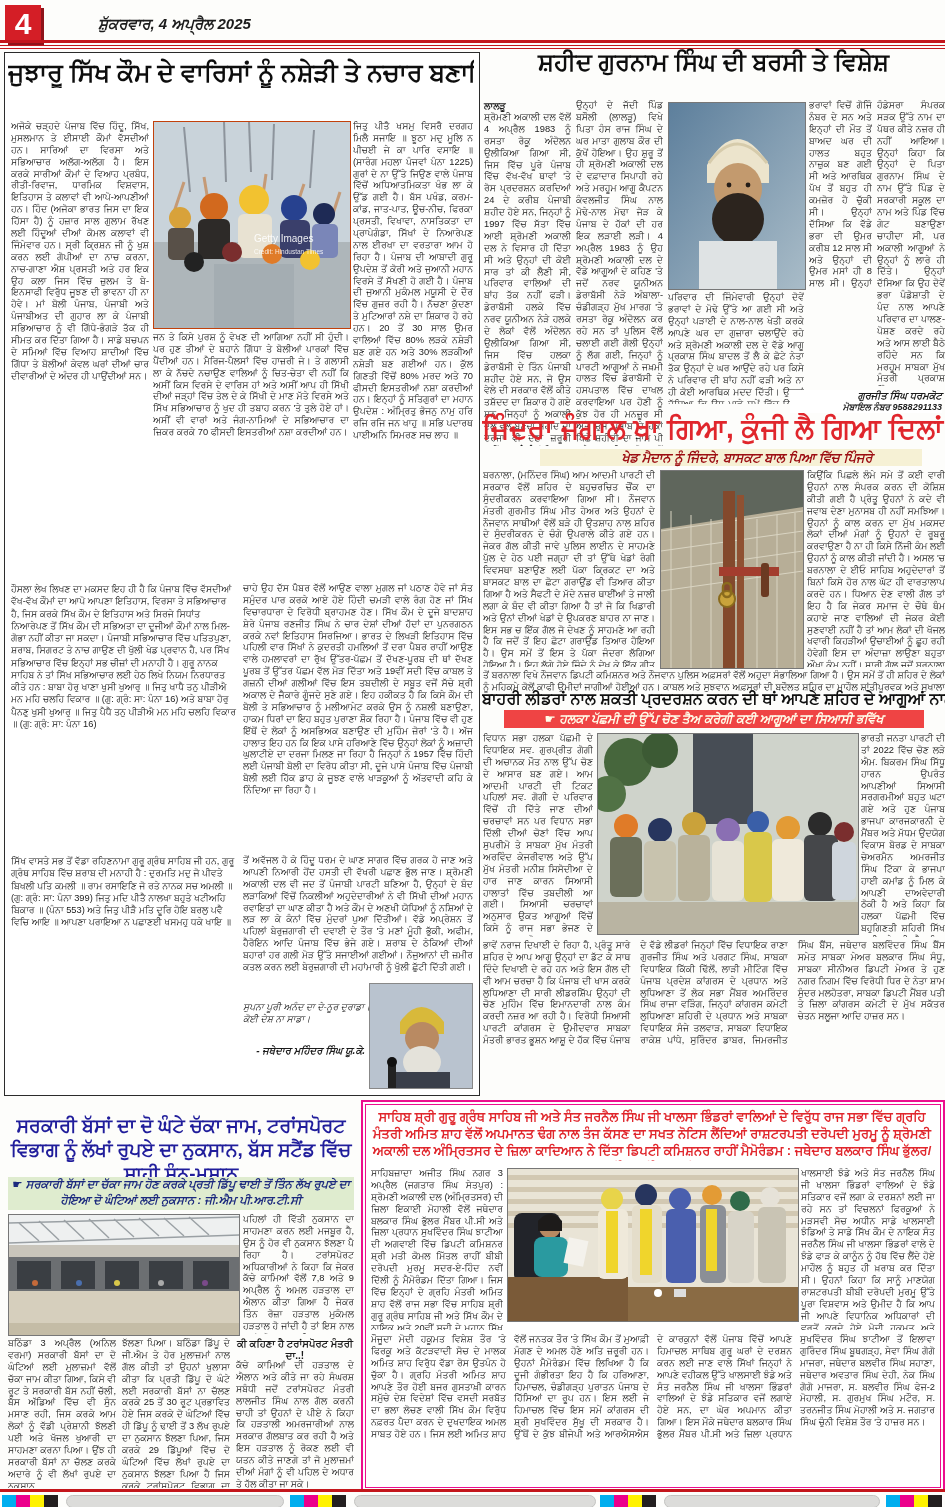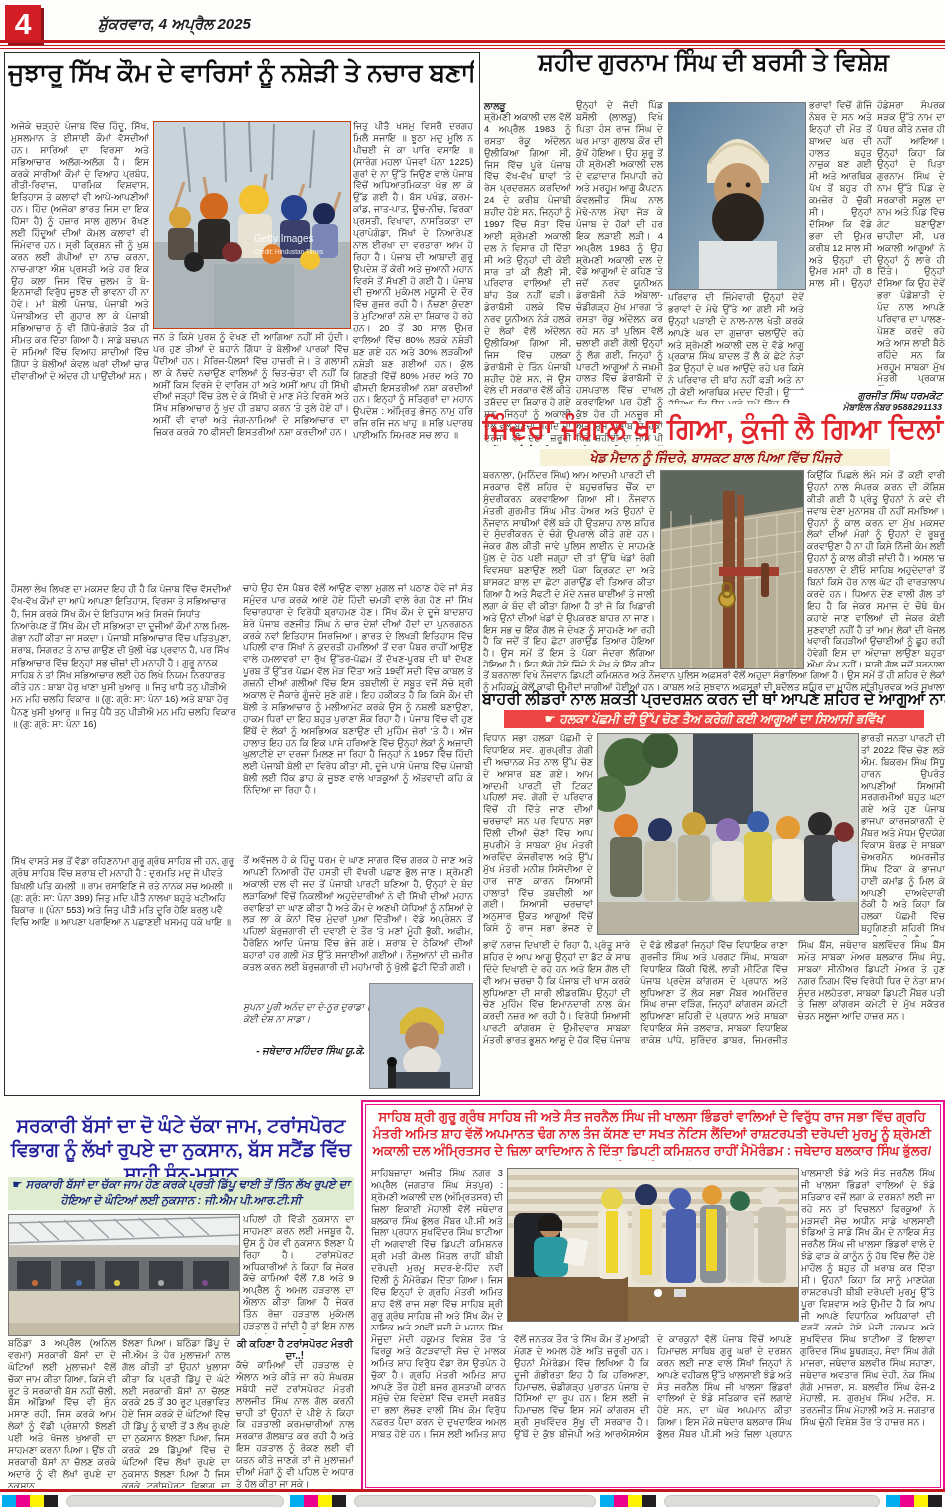--- a/index.html
+++ b/index.html
@@ -132,21 +132,21 @@
     </svg>
   </div>
   <div class="abs body-txt" style="left:668px;top:292px;width:136px;height:112px;">ਪਰਿਵਾਰ ਦੀ ਜਿੰਮੇਵਾਰੀ ਉਨ੍ਹਾਂ ਦੋਵੇਂ ਭਰਾਵਾਂ ਦੇ ਮੋਢੇ ਉੱਤੇ ਆ ਗਈ ਸੀ ਅਤੇ ਉਨ੍ਹਾਂ ਪੜਾਈ ਦੇ ਨਾਲ-ਨਾਲ ਖੇਤੀ ਕਰਕੇ ਆਪਣੇ ਘਰ ਦਾ ਗੁਜ਼ਾਰਾ ਚਲਾਉਂਦੇ ਰਹੇ ਅਤੇ ਸ਼੍ਰੋਮਣੀ ਅਕਾਲੀ ਦਲ ਦੇ ਵੱਡੇ ਆਗੂ ਪ੍ਰਕਾਸ਼ ਸਿੰਘ ਬਾਦਲ ਤੋਂ ਲੈ ਕੇ ਛੋਟੇ ਨੇਤਾ ਤੱਕ ਉਨ੍ਹਾਂ ਦੇ ਘਰ ਆਉਂਦੇ ਰਹੇ ਪਰ ਕਿਸੇ ਨੇ ਪਰਿਵਾਰ ਦੀ ਬਾਂਹ ਨਹੀਂ ਫੜੀ ਅਤੇ ਨਾ ਹੀ ਕੋਈ ਆਰਥਿਕ ਮਦਦ ਦਿੱਤੀ। ਉਨ੍ਹਾਂ ਦੱਸਿਆ ਕਿ ਉਸ ਮਾੜੇ ਸਮੇਂ ਵਿੱਚ ਉਨ੍ਹਾਂ ਦੀ ਮਾਤਾ ਦੇ ਪੇਕਿਆਂ ਨੇ ਉਨ੍ਹਾਂ ਦੀ ਮਦਦ ਕੀਤੀ ਸੀ, ਜਿਨ੍ਹਾਂ ਦੀ ਦੇਣ ਮੈਂ ਕਦੇ ਵੀ ਨਹੀਂ ਦੇ ਸਕਦੀ। ਉਨ੍ਹਾਂ ਦੱਸਿਆ ਕੁੱਝ ਸਮੇਂ ਬਾਅਦ ਮਰਹੂਮ ਆਗੂ ਕੈਪਟਨ ਕੰਵਲਜੀਤ ਸਿੰਘ ਨੇ ਤਾਂ ਗੁਰਨਾਮ ਸਿੰਘ ਦੇ ਨਾਮ 'ਤੇ ਲਾਲੜੂ-ਹੰਡੇਸਰਾ ਰੋਡ ਦਾ ਨਾਮ ਅਤੇ ਇਕ ਸਰਕਾਰੀ ਡਿਸਪੈਂਸਰੀ ਦਾ ਨੀਂਹ ਪੱਥਰ ਰੱਖਿਆ ਗਿਆ ਸੀ, ਪਰ ਸਰਕਾਰੀ ਡਿਸਪੈਂਸਰੀ ਦੇ ਜਨਮ 1942 ਵਿਖੇ ਗੇਟ ਉੱਤੇ ਤਾਂ ਨਾਮ ਮੌਜੂਦ ਹੈ, ਪਰ ਲਾਲੜੂ-</div>
 
   <div class="abs body-txt" style="left:809px;top:100px;width:63px;height:188px;">ਭਰਾਵਾਂ ਵਿਚੋਂ ਗੋਜਿੰ ਨੰਬਰ ਦੇ ਸਨ ਅਤੇ ਇਨ੍ਹਾਂ ਦੀ ਮੌਤ ਤੋਂ ਬਾਅਦ ਘਰ ਦੀ ਹਾਲਤ ਬਹੁਤ ਨਾਜ਼ੁਕ ਬਣ ਗਈ ਸੀ ਅਤੇ ਆਰਥਿਕ ਪੱਖ ਤੋਂ ਬਹੁਤ ਹੀ ਕਮਜ਼ੋਰ ਹੋ ਚੁੱਕੀ ਸੀ। ਉਨ੍ਹਾਂ ਦੱਸਿਆ ਕਿ ਵੱਡੇ ਭਰਾ ਦੀ ਉਮਰ ਕਰੀਬ 12 ਸਾਲ ਸੀ ਅਤੇ ਉਨ੍ਹਾਂ ਦੀ ਉਮਰ ਮਸਾਂ ਹੀ 8 ਸਾਲ ਸੀ। ਉਨ੍ਹਾਂ ਦੱਸਿਆ ਕਿ ਉਨ੍ਹਾਂ ਦੇ ਪੂਰੇ</div>
   <div class="abs body-txt" style="left:877px;top:100px;width:68px;height:286px;">ਹੰਡੇਸਰਾ ਸੰਪਰਕ ਸੜਕ ਉੱਤੇ ਨਾਮ ਦਾ ਪੱਥਰ ਕੀਤੇ ਨਜ਼ਰ ਹੀ ਨਹੀਂ ਆਇਆ। ਉਨ੍ਹਾਂ ਕਿਹਾ ਕਿ ਉਨ੍ਹਾਂ ਦੇ ਪਿਤਾ ਗੁਰਨਾਮ ਸਿੰਘ ਦੇ ਨਾਮ ਉੱਤੇ ਪਿੰਡ ਦੇ ਸਰਕਾਰੀ ਸਕੂਲ ਦਾ ਨਾਮ ਅਤੇ ਪਿੰਡ ਵਿੱਚ ਗੇਟ ਬਣਾਉਣਾ ਚਾਹੀਦਾ ਸੀ, ਪਰ ਅਕਾਲੀ ਆਗੂਆਂ ਨੇ ਉਨ੍ਹਾਂ ਨੂੰ ਲਾਰੇ ਹੀ ਦਿੱਤੇ। ਉਨ੍ਹਾਂ ਦੱਸਿਆ ਕਿ ਉਹ ਦੋਵੇਂ ਭਰਾ ਪੰਡੋਸ਼ਾਤੀ ਦੇ ਪੰਦ ਨਾਲ ਆਪਣੇ ਪਰਿਵਾਰ ਦਾ ਪਾਲਣ-ਪੋਸ਼ਣ ਕਰਦੇ ਰਹੇ ਅਤੇ ਆਸ ਲਾਈ ਬੈਠੇ ਰਹਿੰਦੇ ਸਨ ਕਿ ਮਰਹੂਮ ਸਾਬਕਾ ਮੁੱਖ ਮੰਤਰੀ ਪ੍ਰਕਾਸ਼ ਸਿੰਘ ਬਾਦਲ ਦਾ ਕੋਈ ਕੀਤਾ ਇਕ ਲਾਰਾ ਉਨ੍ਹਾਂ ਦੇ ਪਰਿਵਾਰ ਨੂੰ ਨੌਕਰੀ ਜਾ ਮਾਲੀ ਮੱਦਦ ਦੇ ਕੇ ਉਨ੍ਹਾਂ ਦੇ ਜ਼ਖਮਾਂ 'ਤੇ ਮੱਲਮ ਪੱਟੀ ਜ਼ਰੂਰ ਕਰੇਗਾ, ਜੋ ਹਾਲ ਤੱਕ ਵਫ਼ਾ ਹੀ ਨਹੀਂ ਹੋਇਆ। ਉਨ੍ਹਾਂ ਕਿਹਾ ਕਿ ਸ਼ਹੀਦਾਂ ਦੇ ਨਾਮ ਤੇ ਬਣੀ ਸ਼੍ਰੋਮਣੀ ਅਕਾਲੀ ਦਲ ਦੇ ਵੱਡੇ ਆਗੂਆਂ ਨੇ ਕਦੇ ਸ਼ਹੀਦਾਂ ਦੀ ਸਾਰ ਲੈਣੀ ਜ਼ਰੂਰੀ ਹੀ ਨਹੀਂ ਸਮਝੀ ਅਤੇ ਅੱਜ ਇਨ੍ਹਾਂ ਗਲਤੀਆਂ ਦੇ ਕਾਰਨ ਪਾਰਟੀ ਹੇਠਲੇ ਹਾਸ਼ੀਏ ਉੱਤੇ ਚਲੀ ਗਈ ਹੈ।</div>
   <div class="abs byline" style="left:790px;top:390px;width:152px;background:#fff;">ਗੁਰਜੀਤ ਸਿੰਘ ਧਰਮਕੋਟ</div>
   <div class="abs byline" style="left:790px;top:402px;width:152px;font-size:9px;background:#fff;">ਮੋਬਾਇਲ ਨੰਬਰ 9588291133</div>
 
   <div class="abs hl nowrap" style="left:482px;top:413px;width:463px;font-size:28px;color:#e0262c;">ਜਿੰਦਰਾ ਜੰਗਾਲ ਖਾ ਗਿਆ, ਕੁੰਜੀ ਲੈ ਗਿਆ ਦਿਲਾਂ ਦਾ ਜਾਨੀ</div>
-  <div class="abs creambar" style="left:540px;top:449px;width:350px;height:17px;line-height:17px;">ਖੇਡ ਮੈਦਾਨ ਨੂੰ ਜਿੰਦਰੇ, ਬਾਸਕਟ ਬਾਲ ਪਿਆ ਵਿੱਚ ਪਿੰਜਰੇ</div>
+  <div class="abs creambar" style="left:540px;top:449px;width:350px;height:17px;line-height:17px;padding-left:32px;">ਖੇਡ ਮੈਦਾਨ ਨੂੰ ਜਿੰਦਰੇ, ਬਾਸਕਟ ਬਾਲ ਪਿਆ ਵਿੱਚ ਪਿੰਜਰੇ</div>
 
   <div class="abs body-txt" style="left:483px;top:470px;width:172px;height:197px;">ਬਰਨਾਲਾ, (ਮਨਿੰਦਰ ਸਿੰਘ) ਆਮ ਆਦਮੀ ਪਾਰਟੀ ਦੀ ਸਰਕਾਰ ਵੱਲੋਂ ਸ਼ਹਿਰ ਦੇ ਬਹੁਚਰਚਿਤ ਚੌਂਕ ਦਾ ਸੁੰਦਰੀਕਰਨ ਕਰਵਾਇਆ ਗਿਆ ਸੀ। ਨੌਜਵਾਨ ਮੰਤਰੀ ਗੁਰਮੀਤ ਸਿੰਘ ਮੀਤ ਹੇਅਰ ਅਤੇ ਉਹਨਾਂ ਦੇ ਨੌਜਵਾਨ ਸਾਥੀਆਂ ਵੱਲੋਂ ਬੜੇ ਹੀ ਉਤਸ਼ਾਹ ਨਾਲ ਸ਼ਹਿਰ ਦੇ ਸੁੰਦਰੀਕਰਨ ਦੇ ਚੰਗੇ ਉਪਰਾਲੇ ਕੀਤੇ ਗਏ ਹਨ। ਜੇਕਰ ਗੱਲ ਕੀਤੀ ਜਾਵੇ ਪੁਲਿਸ ਲਾਈਨ ਦੇ ਸਾਹਮਣੇ ਪੁੱਲ ਦੇ ਹੇਠ ਪਈ ਜਗ੍ਹਾ ਦੀ ਤਾਂ ਉੱਥੇ ਖੇਡਾਂ ਰੰਗੀ ਵਿਵਸਥਾ ਬਣਾਉਣ ਲਈ ਪੱਕਾ ਕ੍ਰਿਕਟ ਦਾ ਅਤੇ ਬਾਸਕਟ ਬਾਲ ਦਾ ਛੋਟਾ ਗਰਾਉਂਡ ਵੀ ਤਿਆਰ ਕੀਤਾ ਗਿਆ ਹੈ ਅਤੇ ਸੈਫਟੀ ਦੇ ਮੱਦੇ ਨਜ਼ਰ ਥਾਈਂਆਂ ਤੇ ਜਾਲੀ ਲਗਾ ਕੇ ਬੰਦ ਵੀ ਕੀਤਾ ਗਿਆ ਹੈ ਤਾਂ ਜੋ ਕਿ ਖਿਡਾਰੀ ਅਤੇ ਉਨਾਂ ਦੀਆਂ ਖੇਡਾਂ ਦੇ ਉਪਕਰਣ ਬਾਹਰ ਨਾ ਜਾਣ। ਇਸ ਸਭ ਚ ਇੱਕ ਗੱਲ ਜੋ ਦੇਖਣ ਨੂੰ ਸਾਹਮਣੇ ਆ ਰਹੀ ਹੈ ਕਿ ਜਦੋਂ ਤੋਂ ਇਹ ਛੋਟਾ ਗਰਾਉਂਡ ਤਿਆਰ ਹੋਇਆ ਹੈ। ਉਸ ਸਮੇਂ ਤੋਂ ਇਸ ਤੇ ਪੱਕਾ ਜੰਦਰਾ ਲੱਗਿਆ ਹੋਇਆ ਹੈ। ਇਹ ਲੱਗੇ ਹੋਏ ਜਿੰਦੇ ਨੂੰ ਦੇਖ ਕੇ ਇੱਕ ਗੀਤ ਦੀਆਂ ਸਤਰਾਂ ਜ਼ਰੂਰ ਯਾਦ ਆਉਂਦੀਆਂ ਹਨ ਕਿ ਜਿੰਦਰਾ ਜੰਗਾਲ</div>
 
   <div class="abs" style="left:660px;top:470px;width:142px;height:197px;border:1px solid #777;overflow:hidden;">
     <svg width="142" height="197" viewBox="0 0 142 197">
       <rect width="142" height="197" fill="#b7ae97"></rect>
       <polygon points="0,0 142,0 142,36 0,58" fill="#5f665c"></polygon>
       <g stroke="#d9d4c2" stroke-width="1">
           <path d="M0 60 L142 40"></path>
           <path d="M0 80 L142 60"></path>
@@ -244,21 +244,21 @@
         </g>
       <rect y="76" width="230" height="44" fill="#d6cfbd"></rect>
       <rect y="108" width="230" height="12" fill="#c4bca6"></rect>
     </svg>
   </div>
   <div class="abs body-txt" style="left:243px;top:1214px;width:111px;height:120px;">ਪਹਿਲਾਂ ਹੀ ਵਿੱਤੀ ਨੁਕਸਾਨ ਦਾ ਸਾਹਮਣਾ ਕਰਨ ਲਈ ਮਜਬੂਰ ਹੈ, ਉਸ ਨੂੰ ਹੋਰ ਵੀ ਨੁਕਸਾਨ ਝੱਲਣਾ ਪੈ ਰਿਹਾ ਹੈ। ਟਰਾਂਸਪੋਰਟ ਅਧਿਕਾਰੀਆਂ ਨੇ ਕਿਹਾ ਕਿ ਜੇਕਰ ਕੱਚੇ ਕਾਮਿਆਂ ਵੱਲੋਂ 7,8 ਅਤੇ 9 ਅਪ੍ਰੈਲ ਨੂੰ ਅਮਲ ਹੜਤਾਲ ਦਾ ਐਲਾਨ ਕੀਤਾ ਗਿਆ ਹੈ ਜੇਕਰ ਤਿੰਨ ਰੋਜ਼ਾ ਹੜਤਾਲ ਮੁਕੰਮਲ ਹੜਤਾਲ ਹੋ ਜਾਂਦੀ ਹੈ ਤਾਂ ਇਸ ਨਾਲ ਟਰਾਂਸਪੋਰਟ ਵਿਭਾਗ ਦਾ ਦਿਵਾਲੀਆ ਹੀ ਨਿਕਲ ਜਾਵੇਗਾ।</div>
 
   <div class="abs body-txt" style="left:8px;top:1338px;width:108px;height:150px;">ਬਠਿੰਡਾ 3 ਅਪ੍ਰੈਲ (ਅਨਿਲ ਵਰਮਾ) ਸਰਕਾਰੀ ਬੱਸਾਂ ਦਾ ਦੋ ਘੰਟਿਆਂ ਲਈ ਮੁਲਾਜ਼ਮਾਂ ਵੱਲੋਂ ਚੱਕਾ ਜਾਮ ਕੀਤਾ ਗਿਆ, ਕਿਸੇ ਵੀ ਰੂਟ ਤੇ ਸਰਕਾਰੀ ਬੱਸ ਨਹੀਂ ਚੱਲੀ, ਬੱਸ ਅੱਡਿਆਂ ਵਿੱਚ ਵੀ ਸੁੰਨ ਮਸਾਣ ਰਹੀ, ਜਿਸ ਕਰਕੇ ਆਮ ਲੋਕਾਂ ਨੂੰ ਵੱਡੀ ਪ੍ਰੇਸ਼ਾਨੀ ਝੱਲਣੀ ਪਈ ਅਤੇ ਖੱਜਲ ਖੁਆਰੀ ਦਾ ਸਾਹਮਣਾ ਕਰਨਾ ਪਿਆ। ਉਂਝ ਹੀ ਸਰਕਾਰੀ ਬੱਸਾਂ ਨਾ ਚੱਲਣ ਕਰਕੇ ਅਦਾਰੇ ਨੂੰ ਵੀ ਲੱਖਾਂ ਰੁਪਏ ਦਾ ਨੁਕਸਾਨ</div>
   <div class="abs body-txt" style="left:122px;top:1338px;width:108px;height:150px;">ਝੱਲਣਾ ਪਿਆ। ਬਠਿੰਡਾ ਡਿੱਪੂ ਦੇ ਜੀ.ਐਮ ਤੇ ਹੋਰ ਮੁਲਾਜ਼ਮਾਂ ਨਾਲ ਗੱਲ ਕੀਤੀ ਤਾਂ ਉਹਨਾਂ ਖੁਲਾਸਾ ਕੀਤਾ ਕਿ ਪ੍ਰਤੀ ਡਿੱਪੂ ਦੋ ਘੰਟੇ ਲਈ ਸਰਕਾਰੀ ਬੱਸਾਂ ਨਾ ਚੱਲਣ ਕਰਕੇ 25 ਤੋਂ 30 ਰੂਟ ਪ੍ਰਭਾਵਿਤ ਹੋਏ ਜਿਸ ਕਰਕੇ ਦੋ ਘੰਟਿਆਂ ਵਿੱਚ ਹੀ ਡਿੱਪੂ ਨੂੰ ਢਾਈ ਤੋਂ 3 ਲੱਖ ਰੁਪਏ ਦਾ ਨੁਕਸਾਨ ਝੱਲਣਾ ਪਿਆ, ਜਿਸ ਕਰਕੇ 29 ਡਿੱਪੂਆਂ ਵਿੱਚ ਦੋ ਘੰਟਿਆਂ ਵਿੱਚ ਲੱਖਾਂ ਰੁਪਏ ਦਾ ਨੁਕਸਾਨ ਝੱਲਣਾ ਪਿਆ ਹੈ ਜਿਸ ਕਰਕੇ ਟਰਾਂਸਪੋਰਟ ਵਿਭਾਗ ਦਾ ਅਦਾਰਾ ਜੋ</div>
   <div class="abs subhead-inline" style="left:236px;top:1338px;width:118px;height:22px;overflow:hidden;">ਕੀ ਕਹਿਣਾ ਹੈ ਟਰਾਂਸਪੋਰਟ ਮੰਤਰੀ ਦਾ..!</div>
-  <div class="abs body-txt" style="left:236px;top:1360px;width:118px;height:128px;">ਕੱਚੇ ਕਾਮਿਆਂ ਦੀ ਹੜਤਾਲ ਦੇ ਐਲਾਨ ਅਤੇ ਕੀਤੇ ਜਾ ਰਹੇ ਸੰਘਰਸ਼ ਸਬੰਧੀ ਜਦੋਂ ਟਰਾਂਸਪੋਰਟ ਮੰਤਰੀ ਲਾਲਜੀਤ ਸਿੰਘ ਨਾਲ ਗੱਲ ਕਰਨੀ ਚਾਹੀ ਤਾਂ ਉਹਨਾਂ ਦੇ ਪੀਏ ਨੇ ਕਿਹਾ ਕਿ ਹੜਤਾਲੀ ਕਰਮਚਾਰੀਆਂ ਨਾਲ ਸਰਕਾਰ ਗੱਲਬਾਤ ਕਰ ਰਹੀ ਹੈ ਅਤੇ ਇਸ ਹੜਤਾਲ ਨੂੰ ਰੋਕਣ ਲਈ ਵੀ ਯਤਨ ਕੀਤੇ ਜਾਣਗੇ ਤਾਂ ਜੋ ਮੁਲਾਜ਼ਮਾਂ ਦੀਆਂ ਮੰਗਾਂ ਨੂੰ ਵੀ ਪਹਿਲ ਦੇ ਅਧਾਰ ਤੇ ਹੱਲ ਕੀਤਾ ਜਾ ਸਕੇ।</div>
+  <div class="abs body-txt" style="left:236px;top:1360px;width:118px;height:128px;">ਕੱਚੇ ਕਾਮਿਆਂ ਦੀ ਹੜਤਾਲ ਦੇ ਐਲਾਨ ਅਤੇ ਕੀਤੇ ਜਾ ਰਹੇ ਸੰਘਰਸ਼ ਸਬੰਧੀ ਜਦੋਂ ਟਰਾਂਸਪੋਰਟ ਮੰਤਰੀ ਲਾਲਜੀਤ ਸਿੰਘ ਨਾਲ ਗੱਲ ਕਰਨੀ ਚਾਹੀ ਤਾਂ ਉਹਨਾਂ ਦੇ ਪੀਏ ਨੇ ਕਿਹਾ ਕਿ ਹੜਤਾਲੀ ਅਮਰਜਾਰੀਆਂ ਨਾਲ ਸਰਕਾਰ ਗੱਲਬਾਤ ਕਰ ਰਹੀ ਹੈ ਅਤੇ ਇਸ ਹੜਤਾਲ ਨੂੰ ਰੋਕਣ ਲਈ ਵੀ ਯਤਨ ਕੀਤੇ ਜਾਣਗੇ ਤਾਂ ਜੋ ਮੁਲਾਜ਼ਮਾਂ ਦੀਆਂ ਮੰਗਾਂ ਨੂੰ ਵੀ ਪਹਿਲ ਦੇ ਅਧਾਰ ਤੇ ਹੱਲ ਕੀਤਾ ਜਾ ਸਕੇ।</div>
 
   <div class="abs memobox" style="left:361px;top:1100px;width:580px;height:388px;">
     <div class="abs hl" style="left:8px;top:7px;width:562px;height:52px;font-size:13px;line-height:1.3;color:#e0262c;overflow:hidden;">ਸਾਹਿਬ ਸ਼੍ਰੀ ਗੁਰੂ ਗ੍ਰੰਥ ਸਾਹਿਬ ਜੀ ਅਤੇ ਸੰਤ ਜਰਨੈਲ ਸਿੰਘ ਜੀ ਖਾਲਸਾ ਭਿੰਡਰਾਂ ਵਾਲਿਆਂ ਦੇ ਵਿਰੁੱਧ ਰਾਜ ਸਭਾ ਵਿੱਚ ਗ੍ਰਹਿ ਮੰਤਰੀ ਅਮਿਤ ਸ਼ਾਹ ਵੱਲੋਂ ਅਪਮਾਨਤ ਢੰਗ ਨਾਲ ਤੰਜ ਕੱਸਣ ਦਾ ਸਖਤ ਨੋਟਿਸ ਲੈਂਦਿਆਂ ਰਾਸ਼ਟਰਪਤੀ ਦਰੋਪਦੀ ਮੁਰਮੂ ਨੂੰ ਸ਼੍ਰੋਮਣੀ ਅਕਾਲੀ ਦਲ ਅੰਮ੍ਰਿਤਸਰ ਦੇ ਜ਼ਿਲਾ ਕਾਦਿਆਨ ਨੇ ਦਿੱਤਾ ਡਿਪਟੀ ਕਮਿਸ਼ਨਰ ਰਾਹੀਂ ਮੈਮੋਰੰਡਮ : ਜਥੇਦਾਰ ਬਲਕਾਰ ਸਿੰਘ ਭੁੱਲਰ/ਸੁਖਵਿੰਦਰ ਸਿੰਘ ਝਾਟੀਆ</div>
     <div class="abs body-txt" style="left:8px;top:66px;width:132px;height:162px;">ਸਾਹਿਬਜ਼ਾਦਾ ਅਜੀਤ ਸਿੰਘ ਨਗਰ 3 ਅਪ੍ਰੈਲ (ਜਗਤਾਰ ਸਿੰਘ ਸੇਤਪੁਰ) : ਸ਼੍ਰੋਮਣੀ ਅਕਾਲੀ ਦਲ (ਅੰਮ੍ਰਿਤਸਰ) ਦੀ ਜ਼ਿਲਾ ਇਕਾਈ ਮੋਹਾਲੀ ਵੱਲੋਂ ਜਥੇਦਾਰ ਬਲਕਾਰ ਸਿੰਘ ਭੁੱਲਰ ਮੈਂਬਰ ਪੀ.ਸੀ ਅਤੇ ਜ਼ਿਲਾ ਪ੍ਰਧਾਨ ਸੁਖਵਿੰਦਰ ਸਿੰਘ ਝਾਟੀਆ ਦੀ ਅਗਵਾਈ ਵਿੱਚ ਡਿਪਟੀ ਕਮਿਸ਼ਨਰ ਸ਼੍ਰੀ ਮਤੀ ਕੋਮਲ ਮਿੱਤਲ ਰਾਹੀਂ ਬੀਬੀ ਦਰੋਪਦੀ ਮੁਰਮੂ ਸਦਰ-ਏ-ਹਿੰਦ ਨਵੀਂ ਦਿੱਲੀ ਨੂੰ ਮੈਮੋਰੰਡਮ ਦਿੱਤਾ ਗਿਆ। ਜਿਸ ਵਿੱਚ ਇਨ੍ਹਾਂ ਦੇ ਗ੍ਰਹਿ ਮੰਤਰੀ ਅਮਿਤ ਸ਼ਾਹ ਵੱਲੋਂ ਰਾਜ ਸਭਾ ਵਿੱਚ ਸਾਹਿਬ ਸ਼੍ਰੀ ਗੁਰੂ ਗ੍ਰੰਥ ਸਾਹਿਬ ਜੀ ਅਤੇ ਸਿੱਖ ਕੌਮ ਦੇ ਨਾਇਕ ਅਤੇ 20ਵੀਂ ਸਦੀ ਦੇ ਮਹਾਨ ਸਿੱਖ ਸੰਤ ਜਰਨੈਲ ਸਿੰਘ ਜੀ ਖਾਲਸਾ ਭਿੰਡਰਾਂ ਵਾਲਿਆਂ ਵਿਰੁੱਧ ਅਪਮਾਨਜਨਕ ਢੰਗ ਨਾਲ ਤਨਜ਼ ਕਰਨ ਦਾ ਸਖ਼ਤ ਨੋਟਿਸ ਲੈਣ ਸਬੰਧੀ ਲਿਖਿਆ ਗਿਆ ਹੈ। ਜਿਸ ਵਿੱਚ ਨਿਮਰਤਾ ਸਹਿਤ ਬੀਬੀ ਦਰੋਪਦੀ ਮੁਰਮੂ ਦੇ ਧਿਆਨ ਵਿੱਚ ਲਿਆਂਦਾ ਗਿਆ ਕਿ ਮੌਜੂਦਾ ਮੁਤੱਸਬੀ ਸੋਚ ਵਾਲੀ ਹੁਕਮਰਾਨ ਪਾਰਟੀ ਦੇ ਗ੍ਰਹਿ ਮੰਤਰੀ ਅਮਿਤ ਸ਼ਾਹ ਵੱਲੋਂ ਮਿਤੀ 1 ਮਾਰਚ 2025 ਨੂੰ ਰਾਜ ਸਭਾ ਵਿੱਚ ਬੋਲਦੇ ਹੋਏ ਸਿੱਖ ਕੌਮ ਦੇ ਜੁਗੋ ਜੁਗ ਅਟੱਲ ਸ਼ਬਦ ਗੁਰੂ ਸ਼੍ਰੀ ਗੁਰੂ ਗ੍ਰੰਥ ਸਾਹਿਬ ਜੀ ਅਤੇ ਸਿੱਖ ਕੌਮ ਦੇ ਨਾਇਕ ਵਿਰੁੱਧ ਅਪਮਾਨਜਨਕ ਢੰਗ ਨਾਲ ਤਨਜ਼ ਕਰਨ ਦਾ ਸਖਤ ਨੋਟਿਸ ਲੈਣ ਸਬੰਧੀ ਲਿਖਿਆ ਗਿਆ ਹੈ।</div>
 
     <div class="abs" style="left:144px;top:66px;width:290px;height:152px;border:1px solid #777;overflow:hidden;">
       <svg width="290" height="152" viewBox="0 0 290 152">
         <rect width="290" height="152" fill="#e9e4d6"></rect>
         <g fill="#d2c8b2">
             <rect y="6" width="290" height="5"></rect>

